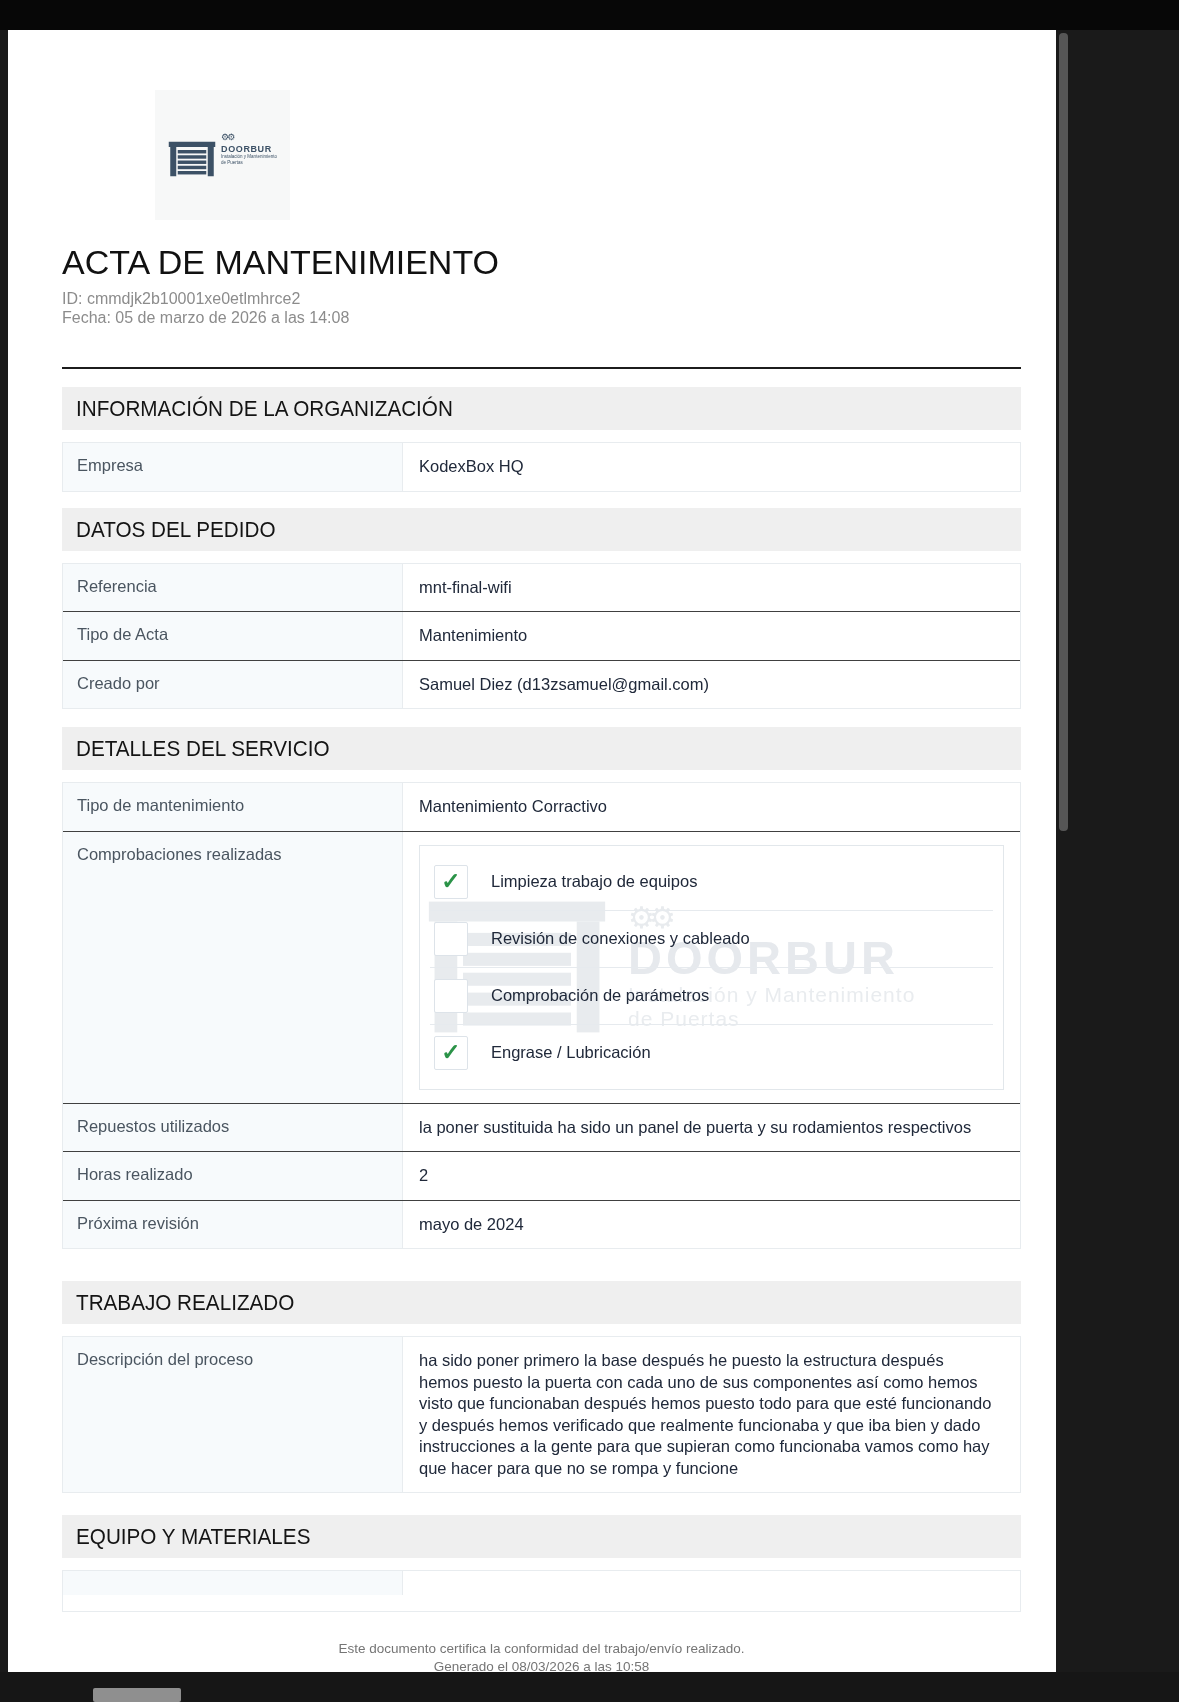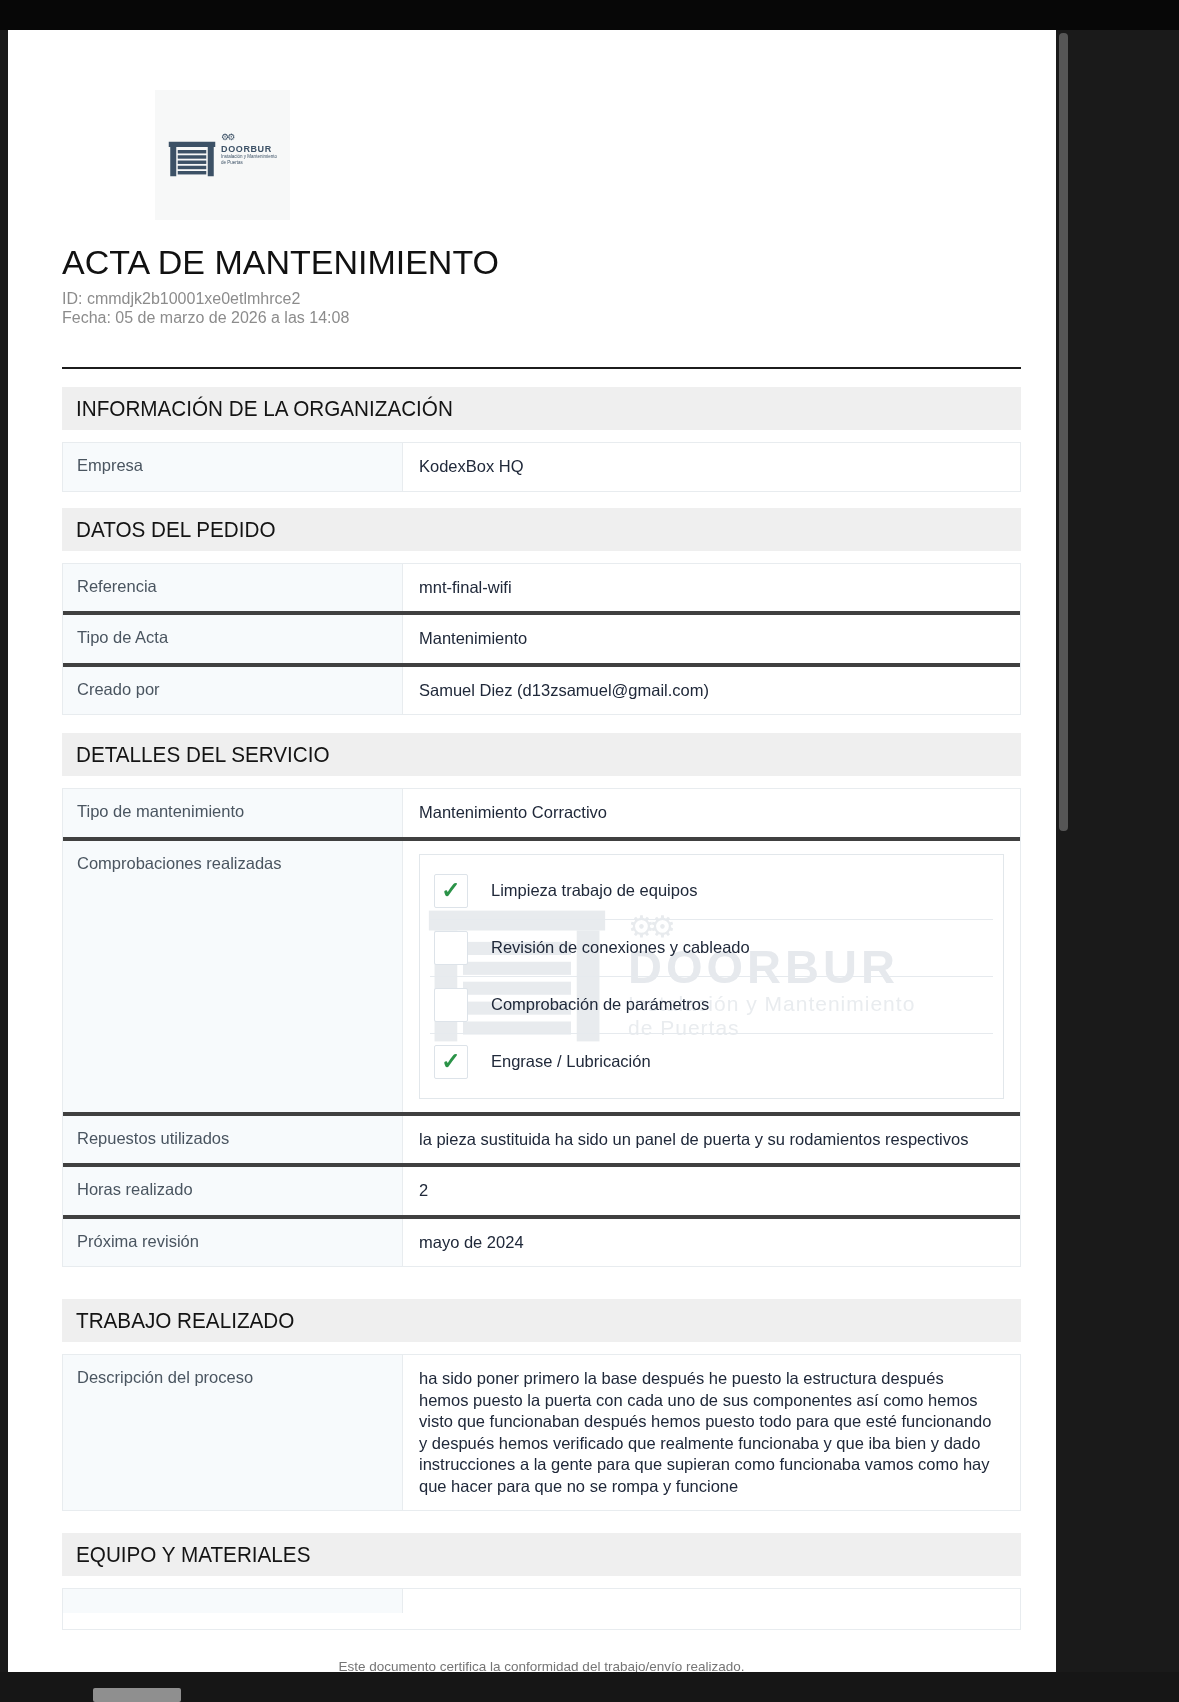--- a/index.html
+++ b/index.html
@@ -44,21 +44,21 @@
     margin-top:18px; background:#efefef; padding:10px 14px;
   }
   .section-bar .bar-text {
     display:inline-block; font-size:22px; line-height:23px; font-weight:500; color:#141414;
     transform:scaleX(0.94); transform-origin:left center; white-space:nowrap;
   }
   .mt16 { margin-top:16px; } .mt24 { margin-top:32px; } .mt22 { margin-top:22px; }
 
   
   .tbl { margin-top:12px; border:1px solid #e8ecef; }
-  .row { display:flex; border-bottom:4px solid #404040; }
+  .row { display:flex; border-bottom:1px solid #404040; }
   .row:last-child { border-bottom:none; }
   .cell-label {
     width:340px; flex:0 0 340px; background:#f7fafc; border-right:1px solid #e8ecef;
     padding:13px 14px; font-size:16.5px; line-height:19px; color:#4a5560;
   }
   .cell-value {
     flex:1; padding:13px 16px; font-size:16.5px; line-height:21.5px; color:#20293a;
     position:relative;
   }
   .desc-text { max-width:575px; }
@@ -213,21 +213,21 @@
                 </span>
               <span class="check-label">Engrase / Lubricación</span>
             </div>
 
           </div>
         </div>
       </div>
 
       <div class="row">
         <div class="cell-label">Repuestos utilizados</div>
-        <div class="cell-value">la pieza sustituida ha sido un panel de puerta y su rodamientos respectivos</div>
+        <div class="cell-value">la poner sustituida ha sido un panel de puerta y su rodamientos respectivos</div>
       </div>
       <div class="row">
         <div class="cell-label">Horas realizado</div>
         <div class="cell-value">2</div>
       </div>
       <div class="row">
         <div class="cell-label">Próxima revisión</div>
         <div class="cell-value">mayo de 2024</div>
       </div>
     </div>

